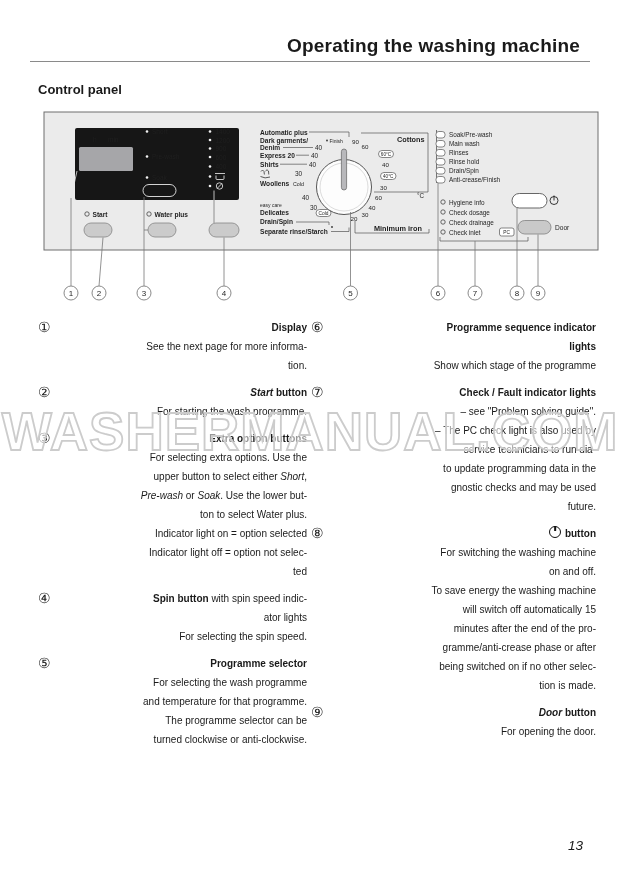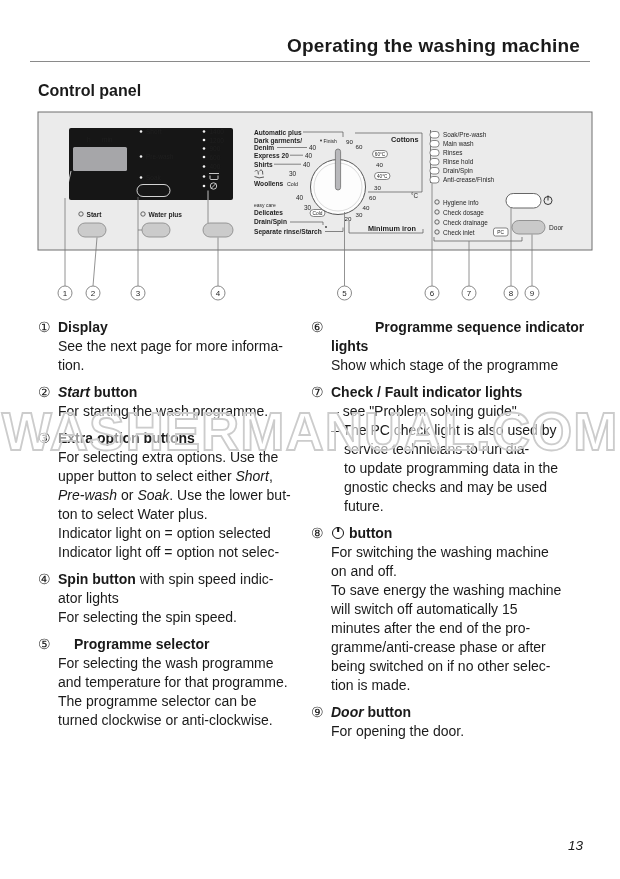--- a/index.html
+++ b/index.html
@@ -1,29 +1,29 @@
 <!DOCTYPE html>
 <html><head>
 <meta charset="utf-8">
 <style>
   html,body{margin:0;padding:0;}
   body{width:620px;height:879px;background:#ffffff;position:relative;overflow:hidden;
        font-family:"Liberation Sans",sans-serif;color:#1a1a1a;}
   .page-header{position:absolute;top:35px;right:40px;font-size:19px;font-weight:bold;letter-spacing:.2px;}
   .header-rule{position:absolute;top:61px;left:30px;width:560px;border-top:1.2px solid #8a8a8a;}
-  .section-title{position:absolute;top:82px;left:38px;font-size:16px;font-weight:bold;}
-  .diagram{position:absolute;top:110px;left:30px;}
+  .section-title{position:absolute;top:82px;left:38px;font-size:13px;font-weight:bold;}
+  .diagram{position:absolute;top:110px;left:36px;}
   svg{font-family:"Liberation Sans",sans-serif;}
   svg text{fill:#1f1f1f;}
   .col{position:absolute;top:318px;}
   .col-left{left:39px;width:268px;}
   .col-right{left:312px;width:284px;}
   .sec{position:relative;padding-left:19px;margin-bottom:8px;}
   .sec .num{position:absolute;left:-1px;top:1px;font-size:14px;color:#222;}
-  .line{font-size:14px;line-height:19px;}
+  .line{font-size:10px;line-height:19px;text-align:right;}
   .power-icon{display:inline-block;width:10px;height:10px;border:1.4px solid #111;
       border-radius:50%;position:relative;top:1px;margin:0 1px;}
   .power-icon::after{content:"";position:absolute;left:50%;top:-1.5px;transform:translateX(-50%);
       width:1.7px;height:5.5px;background:#111;}
   .watermark{position:absolute;top:401px;left:-6px;width:632px;text-align:center;
       font-size:53px;font-weight:bold;letter-spacing:1px;white-space:nowrap;
       color:rgba(255,255,255,0.55);-webkit-text-stroke:1.8px #cccccc;
       pointer-events:none;z-index:9;}
   .page-number{position:absolute;top:838px;right:37px;font-size:13.5px;font-style:italic;}
 </style>
@@ -222,20 +222,21 @@
     </div>
     <div class="sec">
       <span class="num">③</span>
       <div class="line"><span style="font-weight: bold;">Extra option buttons</span></div>
       <div class="line"><span>For selecting extra options. Use the</span></div>
       <div class="line"><span>upper button to select either </span><span style="font-style: italic;">Short</span><span>,</span></div>
       <div class="line"><span style="font-style: italic;">Pre-wash</span><span> or </span><span style="font-style: italic;">Soak</span><span>. Use the lower but-</span></div>
       <div class="line"><span>ton to select Water plus.</span></div>
       <div class="line"><span>Indicator light on = option selected</span></div>
       <div class="line"><span>Indicator light off = option not selec-</span></div>
+      <div class="line"><span>ted</span></div>
     </div>
     <div class="sec">
       <span class="num">④</span>
       <div class="line"><span style="font-weight: bold;">Spin button</span><span> with spin speed indic-</span></div>
       <div class="line"><span>ator lights</span></div>
       <div class="line"><span>For selecting the spin speed.</span></div>
     </div>
     <div class="sec">
       <span class="num">⑤</span>
       <div class="line"><span style="font-weight: bold; margin-left: 16px;">Programme selector</span></div>

